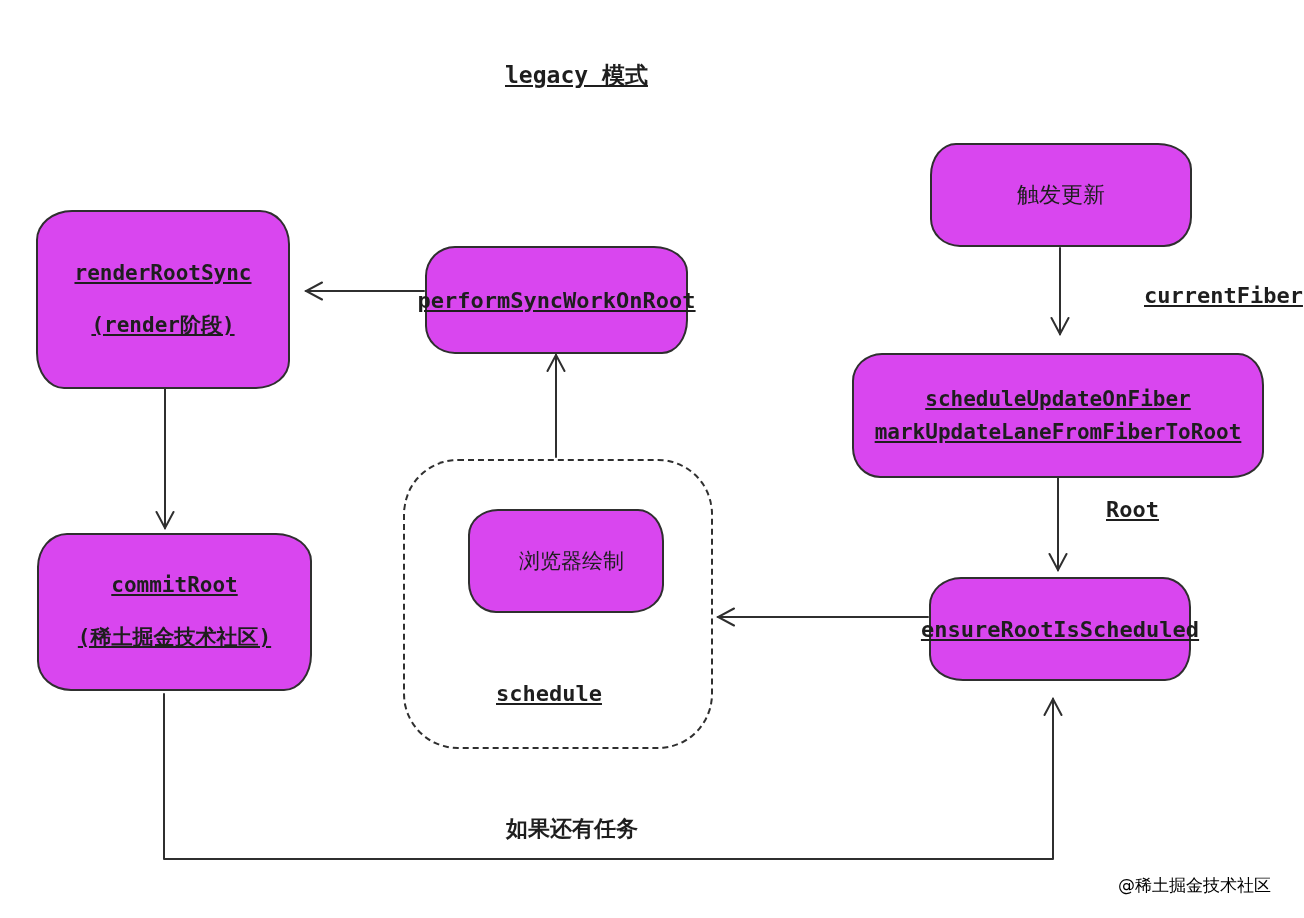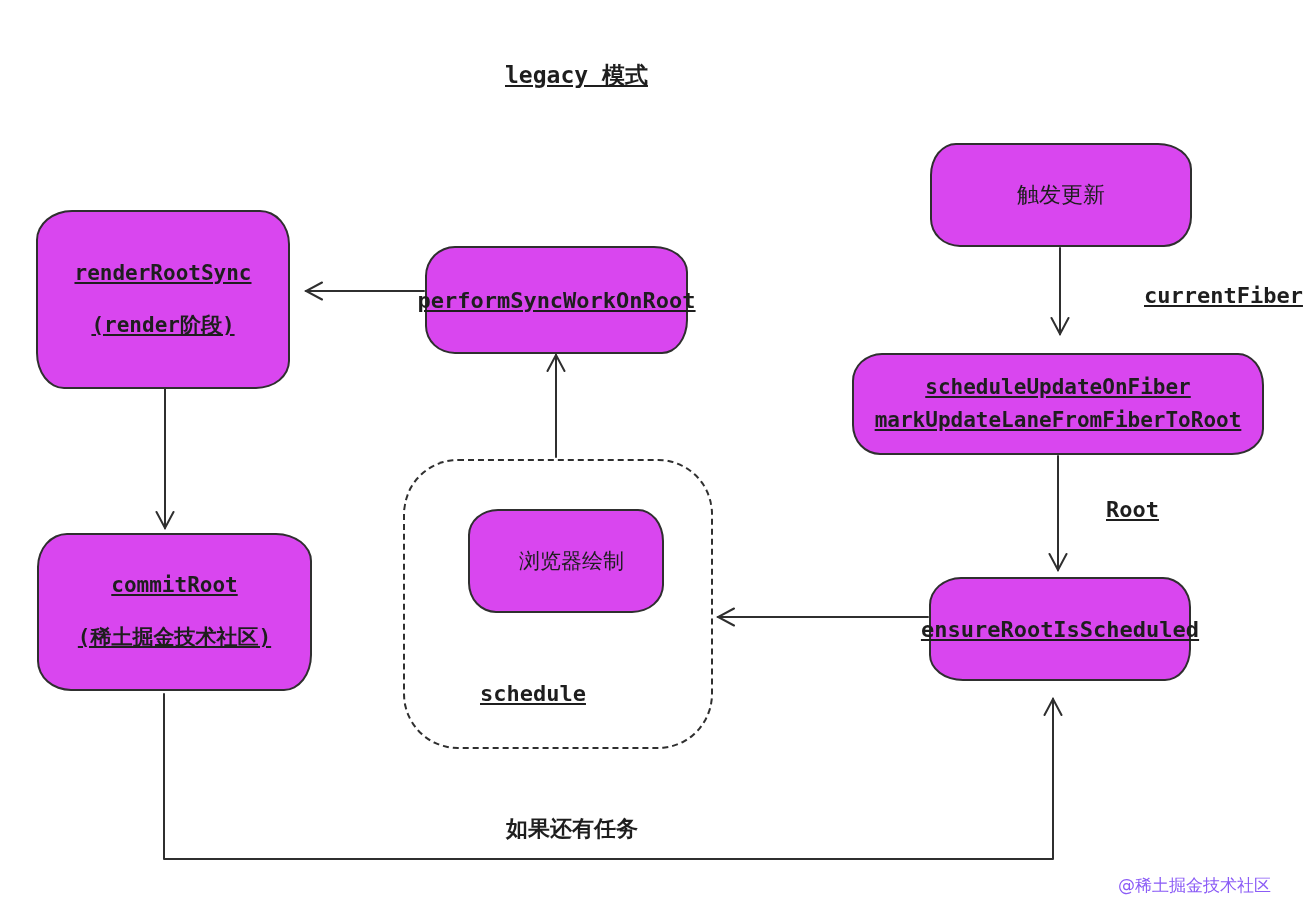--- a/index.html
+++ b/index.html
@@ -36,21 +36,21 @@
     text-align: center;
     box-sizing: border-box;
   }
   .node .nowrap { white-space: nowrap; }
   #node-trigger-update {
     left: 930px; top: 143px; width: 262px; height: 104px;
     border-radius: 26px 34px 28px 30px / 32px 26px 30px 28px;
     font-size: 22px;
   }
   #node-schedule-update {
-    left: 852px; top: 353px; width: 412px; height: 102px;
+    left: 852px; top: 353px; width: 412px; height: 125px;
     border-radius: 30px 26px 32px 28px / 28px 32px 26px 30px;
     font-size: 21px;
     line-height: 1.0;
   }
   #node-schedule-update .line { margin: 6px 0; white-space: nowrap; }
   #node-ensure-root {
     left: 929px; top: 577px; width: 262px; height: 104px;
     border-radius: 32px 28px 26px 34px / 28px 30px 32px 26px;
     font-size: 22px;
   }
@@ -90,32 +90,32 @@
   }
   #label-current-fiber {
     left: 1144px; top: 283px;
     font-size: 22px;
   }
   #label-root {
     left: 1106px; top: 497px;
     font-size: 22px;
   }
   #label-schedule {
-    left: 480px; top: 681px;
+    left: 496px; top: 681px;
     font-size: 22px;
   }
   #label-if-more-tasks {
     left: 506px; top: 814px;
     font-size: 22px;
     font-weight: bold;
   }
   #watermark {
     left: 1118px; top: 874px;
     font-size: 17px;
-    color: #8b5cf6;
+    color: #000000;
   }
   #arrow-layer {
     position: absolute;
     left: 0; top: 0;
     width: 1304px;
     height: 918px;
     pointer-events: none;
   }
 </style>
 </head>

